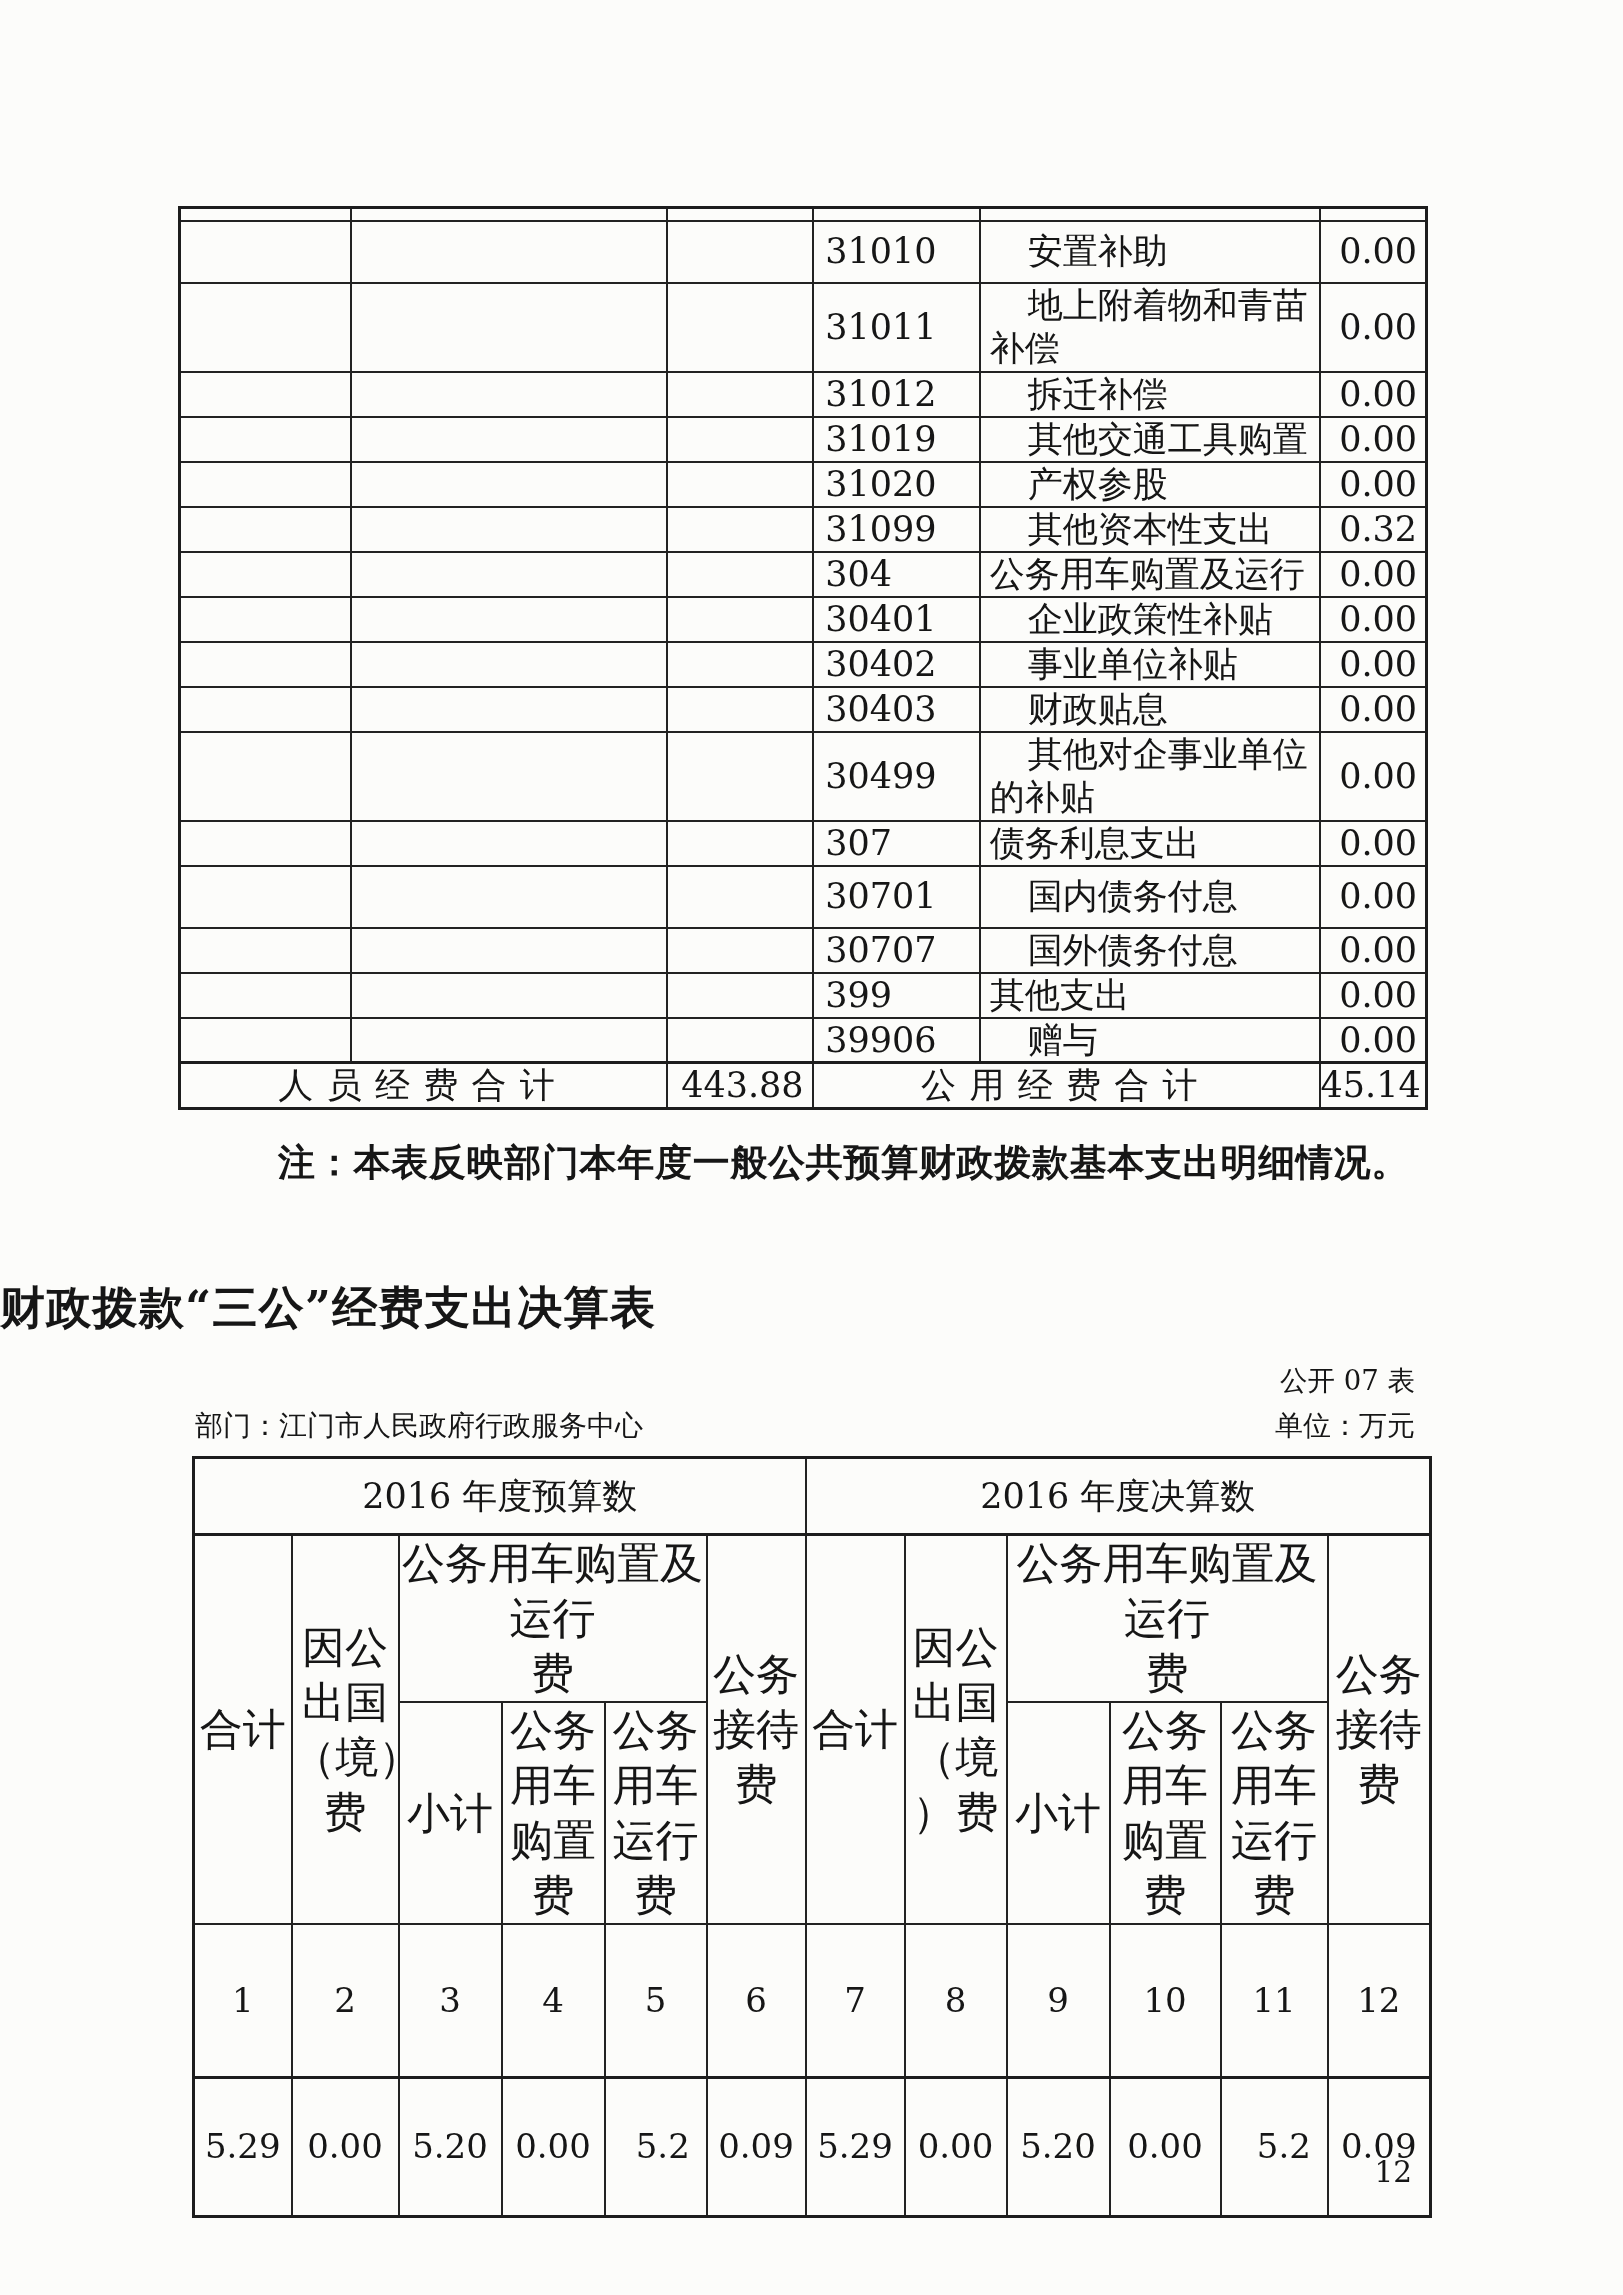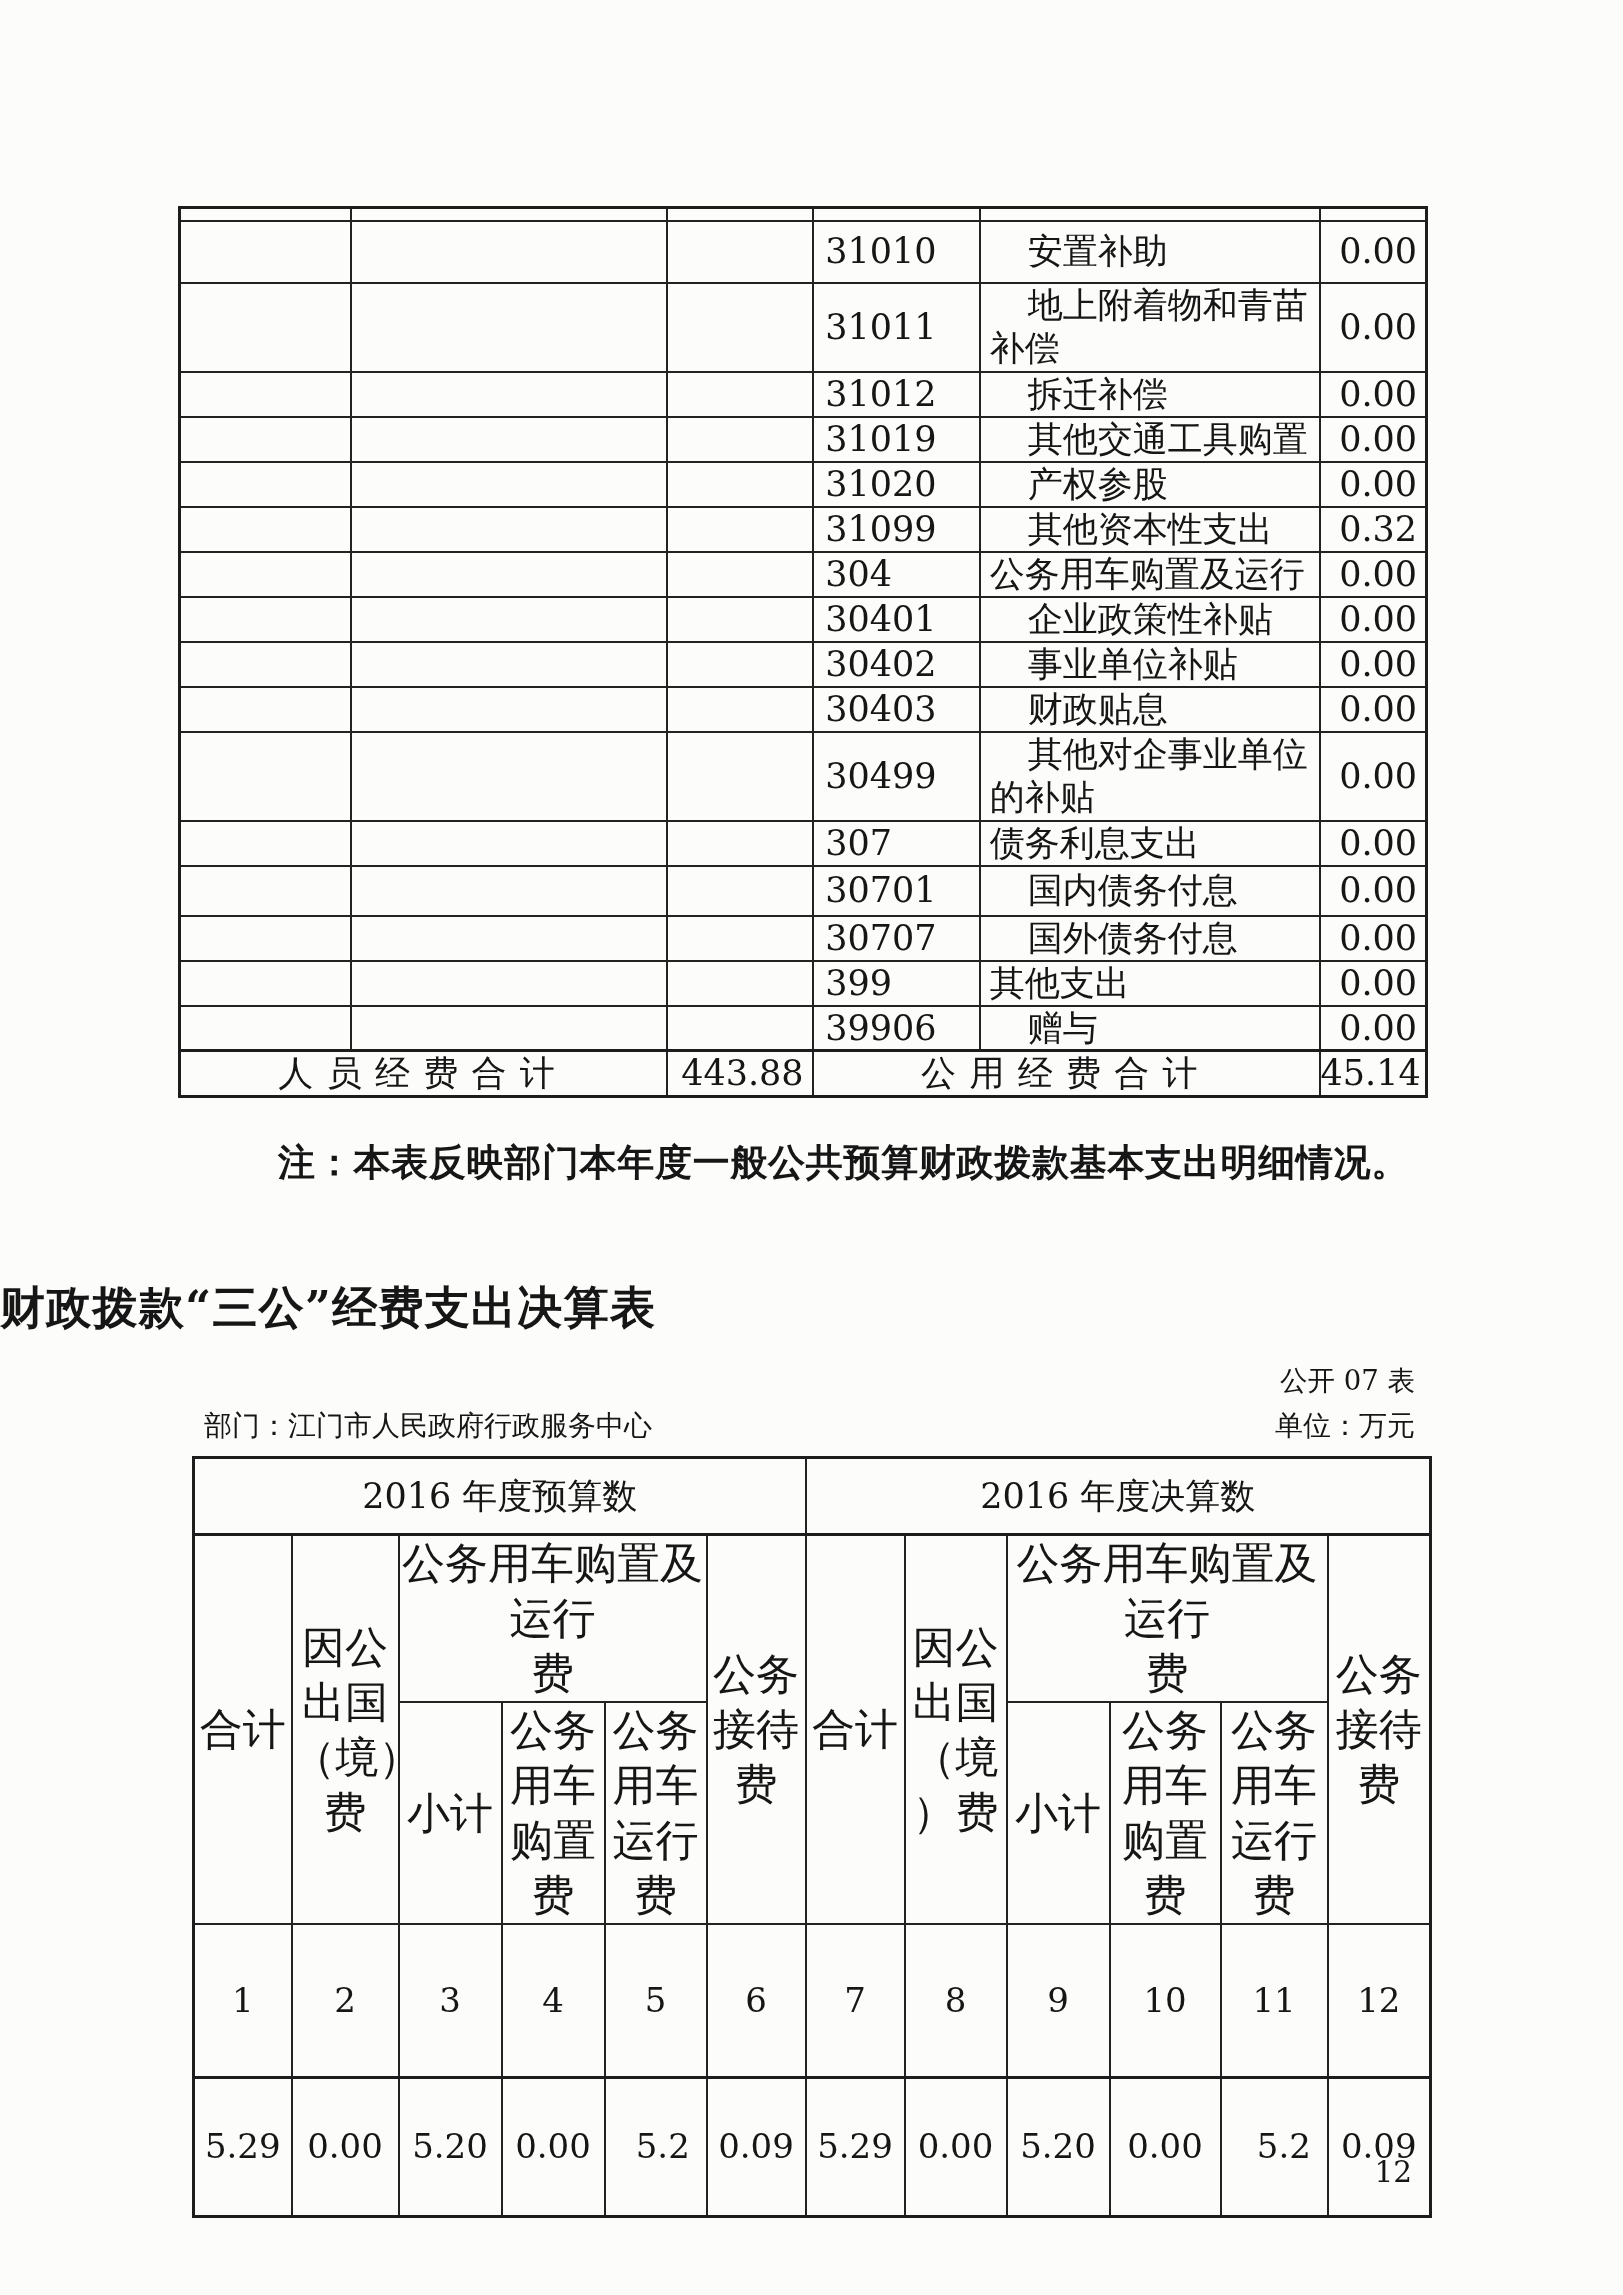--- a/index.html
+++ b/index.html
@@ -21,21 +21,21 @@
   .t1 .fval{text-align:right;padding-right:7.9px;}
 
   
   .note{position:absolute;left:278px;top:1138px;font-size:37px;font-weight:bold;
         letter-spacing:0.7px;white-space:nowrap;}
 
   
   .title{position:absolute;left:0;top:1278px;width:1623px;
          font-size:45px;font-weight:bold;letter-spacing:1.3px;}
   .formno{position:absolute;right:208px;top:1363px;font-size:27.5px;}
-  .dept{position:absolute;left:204px;top:1407px;font-size:28px;}
+  .dept{position:absolute;left:195px;top:1407px;font-size:28px;}
   .unit{position:absolute;right:208px;top:1407px;font-size:28px;}
 
   
   .t2{left:192px;top:1456px;width:1235px;border:3.9px solid #1d1d1d;}
   .t2 td{font-size:43px;text-align:center;line-height:1.28;}
   .t2 .h1 td{font-size:35px;}
   .t2 .h1{border-bottom:3.3px solid #1d1d1d;}
   .t2 .vals{border-top:3.3px solid #1d1d1d;}
   .t2 .h4 td, .t2 .vals td{font-size:34px;}
   .t2 .valr{text-align:right;padding-right:15.7px;}
@@ -156,21 +156,21 @@
           <td class="val">0.00</td>
         </tr>
         <tr style="height: 45px;">
           <td></td>
           <td></td>
           <td></td>
           <td class="code">307</td>
           <td class="name pre">债务利息支出</td>
           <td class="val">0.00</td>
         </tr>
-        <tr style="height: 50px;">
+        <tr style="height: 62px;">
           <td></td>
           <td></td>
           <td></td>
           <td class="code">30701</td>
           <td class="name pre ind">国内债务付息</td>
           <td class="val">0.00</td>
         </tr>
         <tr style="height: 45px;">
           <td></td>
           <td></td>

